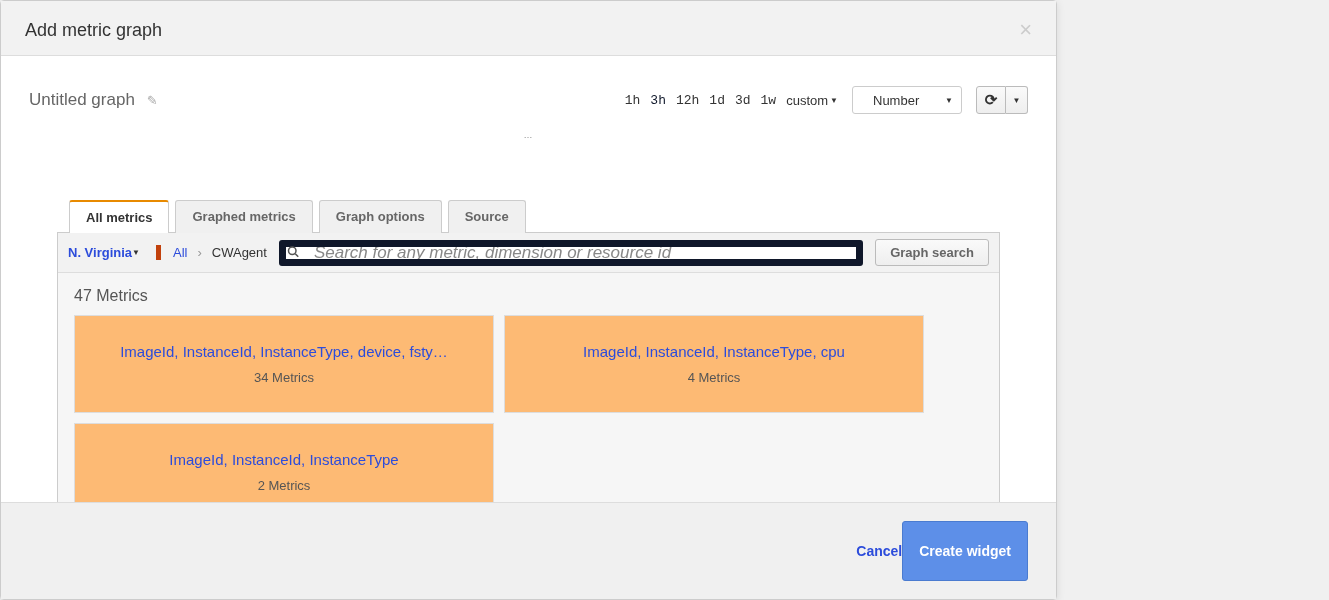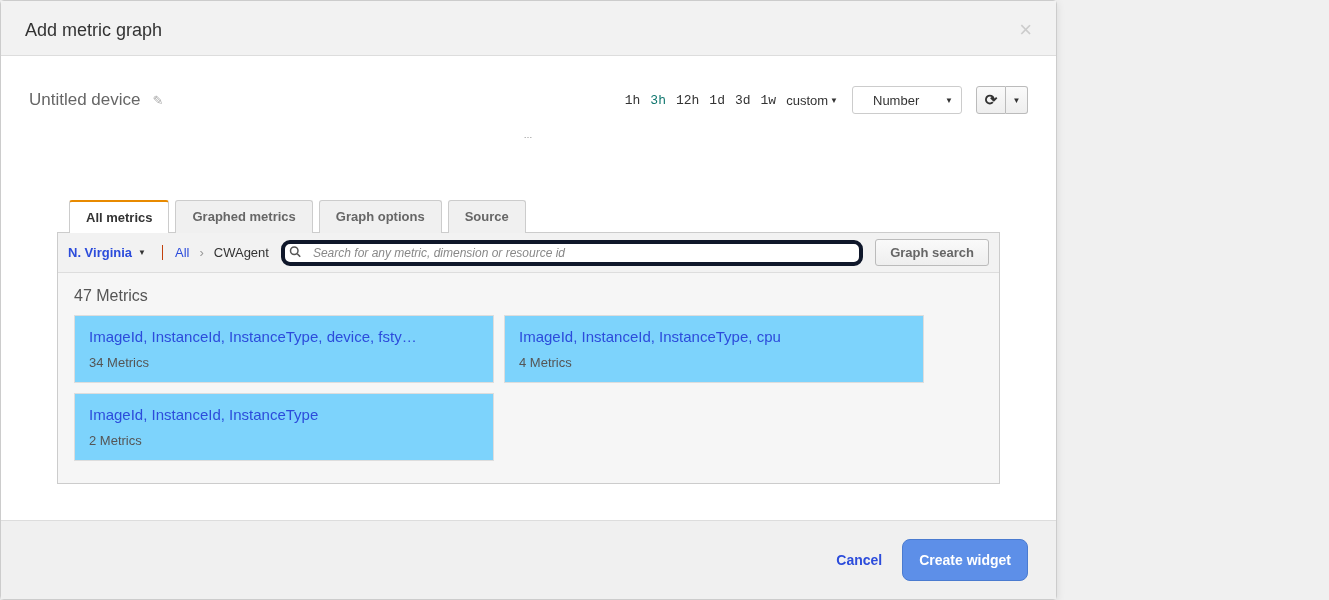--- a/index.html
+++ b/index.html
@@ -76,21 +76,21 @@
       display: flex;
       gap: 10px;
       font-size: 13px;
     }
     .time-range {
       color: #333;
       cursor: pointer;
       font-family: Liberation Mono, monospace;
     }
     .time-range.active {
-      color: #0f766e;
+      color: #0f172a;
       font-weight: 400;
     }
     .custom-range {
       display: flex;
       align-items: center;
       gap: 2px;
     }
     .caret-down {
       font-size: 8px;
       color: #333;
@@ -179,26 +179,25 @@
       display: flex;
       align-items: center;
       background: #f2f2f2;
       border-bottom: 1px solid #ddd;
       padding: 6px 10px;
       gap: 12px;
     }
     .region-select {
       display: flex;
       align-items: center;
-      gap: 6px;
       color: #2c4cdb;
       font-weight: bold;
       font-size: 13px;
       padding-right: 16px;
-      border-right: 1px solid #c2410c;
+      border-right: 5px solid #c2410c;
       cursor: pointer;
     }
     .breadcrumb {
       display: flex;
       align-items: center;
       gap: 10px;
       font-size: 13px;
     }
     .breadcrumb .crumb-link {
       color: #2c4cdb;
@@ -210,24 +209,24 @@
     .breadcrumb .crumb-current {
       color: #333;
     }
     .search-wrap {
       flex: 1;
       position: relative;
     }
     .search-input {
       width: 100%;
       height: 26px;
-      border: 4px solid #0f172a;
-      border-radius: 9px;
+      border: 7px solid #0f172a;
+      border-radius: 3px;
       padding: 0 10px 0 28px;
-      font-size: 12px;
+      font-size: 17px;
     }
     .search-input::placeholder {
       font-style: italic;
       color: #888;
     }
     .search-icon {
       position: absolute;
       left: 8px;
       top: 50%;
       transform: translateY(-50%);
@@ -254,81 +253,81 @@
       color: #555;
       margin-bottom: 10px;
     }
     .cards {
       display: flex;
       flex-wrap: wrap;
       gap: 10px;
     }
     .card {
       width: 420px;
-      background: #7dd3fc;
+      background: #fdba74;
       border: 1px solid #ddd;
-      padding: 12px 14px;
-      cursor: pointer;
+      padding: 27px 14px;
+      cursor: pointer;
+      text-align: center;
     }
     .card-title {
       color: #2c4cdb;
       font-size: 15px;
       margin-bottom: 10px;
       white-space: nowrap;
       overflow: hidden;
       text-overflow: ellipsis;
     }
     .card-sub {
       color: #555;
       font-size: 13px;
     }
 
     .modal-footer {
       display: flex;
       justify-content: flex-end;
       align-items: center;
-      gap: 20px;
       padding: 18px 28px;
       background: #f0f0f0;
       border-top: 1px solid #ddd;
     }
     .btn-cancel {
       color: #2c4cdb;
       font-weight: bold;
       background: none;
       border: none;
       font-size: 14px;
       cursor: pointer;
     }
     .btn-primary {
       background: #5d8fe8;
       color: #fff;
       border: 1px solid #4a7bd0;
-      border-radius: 8px;
-      padding: 12px 16px;
+      border-radius: 3px;
+      padding: 21px 16px;
       font-size: 14px;
       font-weight: bold;
       cursor: pointer;
     }
   </style>
 </head>
 <body>
 
 <div class="modal">
 
   <div class="modal-header">
     <div class="modal-title">Add metric graph</div>
     <div class="close-btn">×</div>
   </div>
 
   <div class="modal-body">
 
     <div class="graph-header">
       <div class="graph-title-area">
-        <span class="graph-title">Untitled device</span>
+        <span class="graph-title">Untitled graph</span>
         <span class="edit-icon">✎</span>
       </div>
       <div class="graph-controls">
         <div class="time-ranges">
           <span class="time-range">1h</span>
           <span class="time-range active">3h</span>
           <span class="time-range">12h</span>
           <span class="time-range">1d</span>
           <span class="time-range">3d</span>
           <span class="time-range">1w</span>

